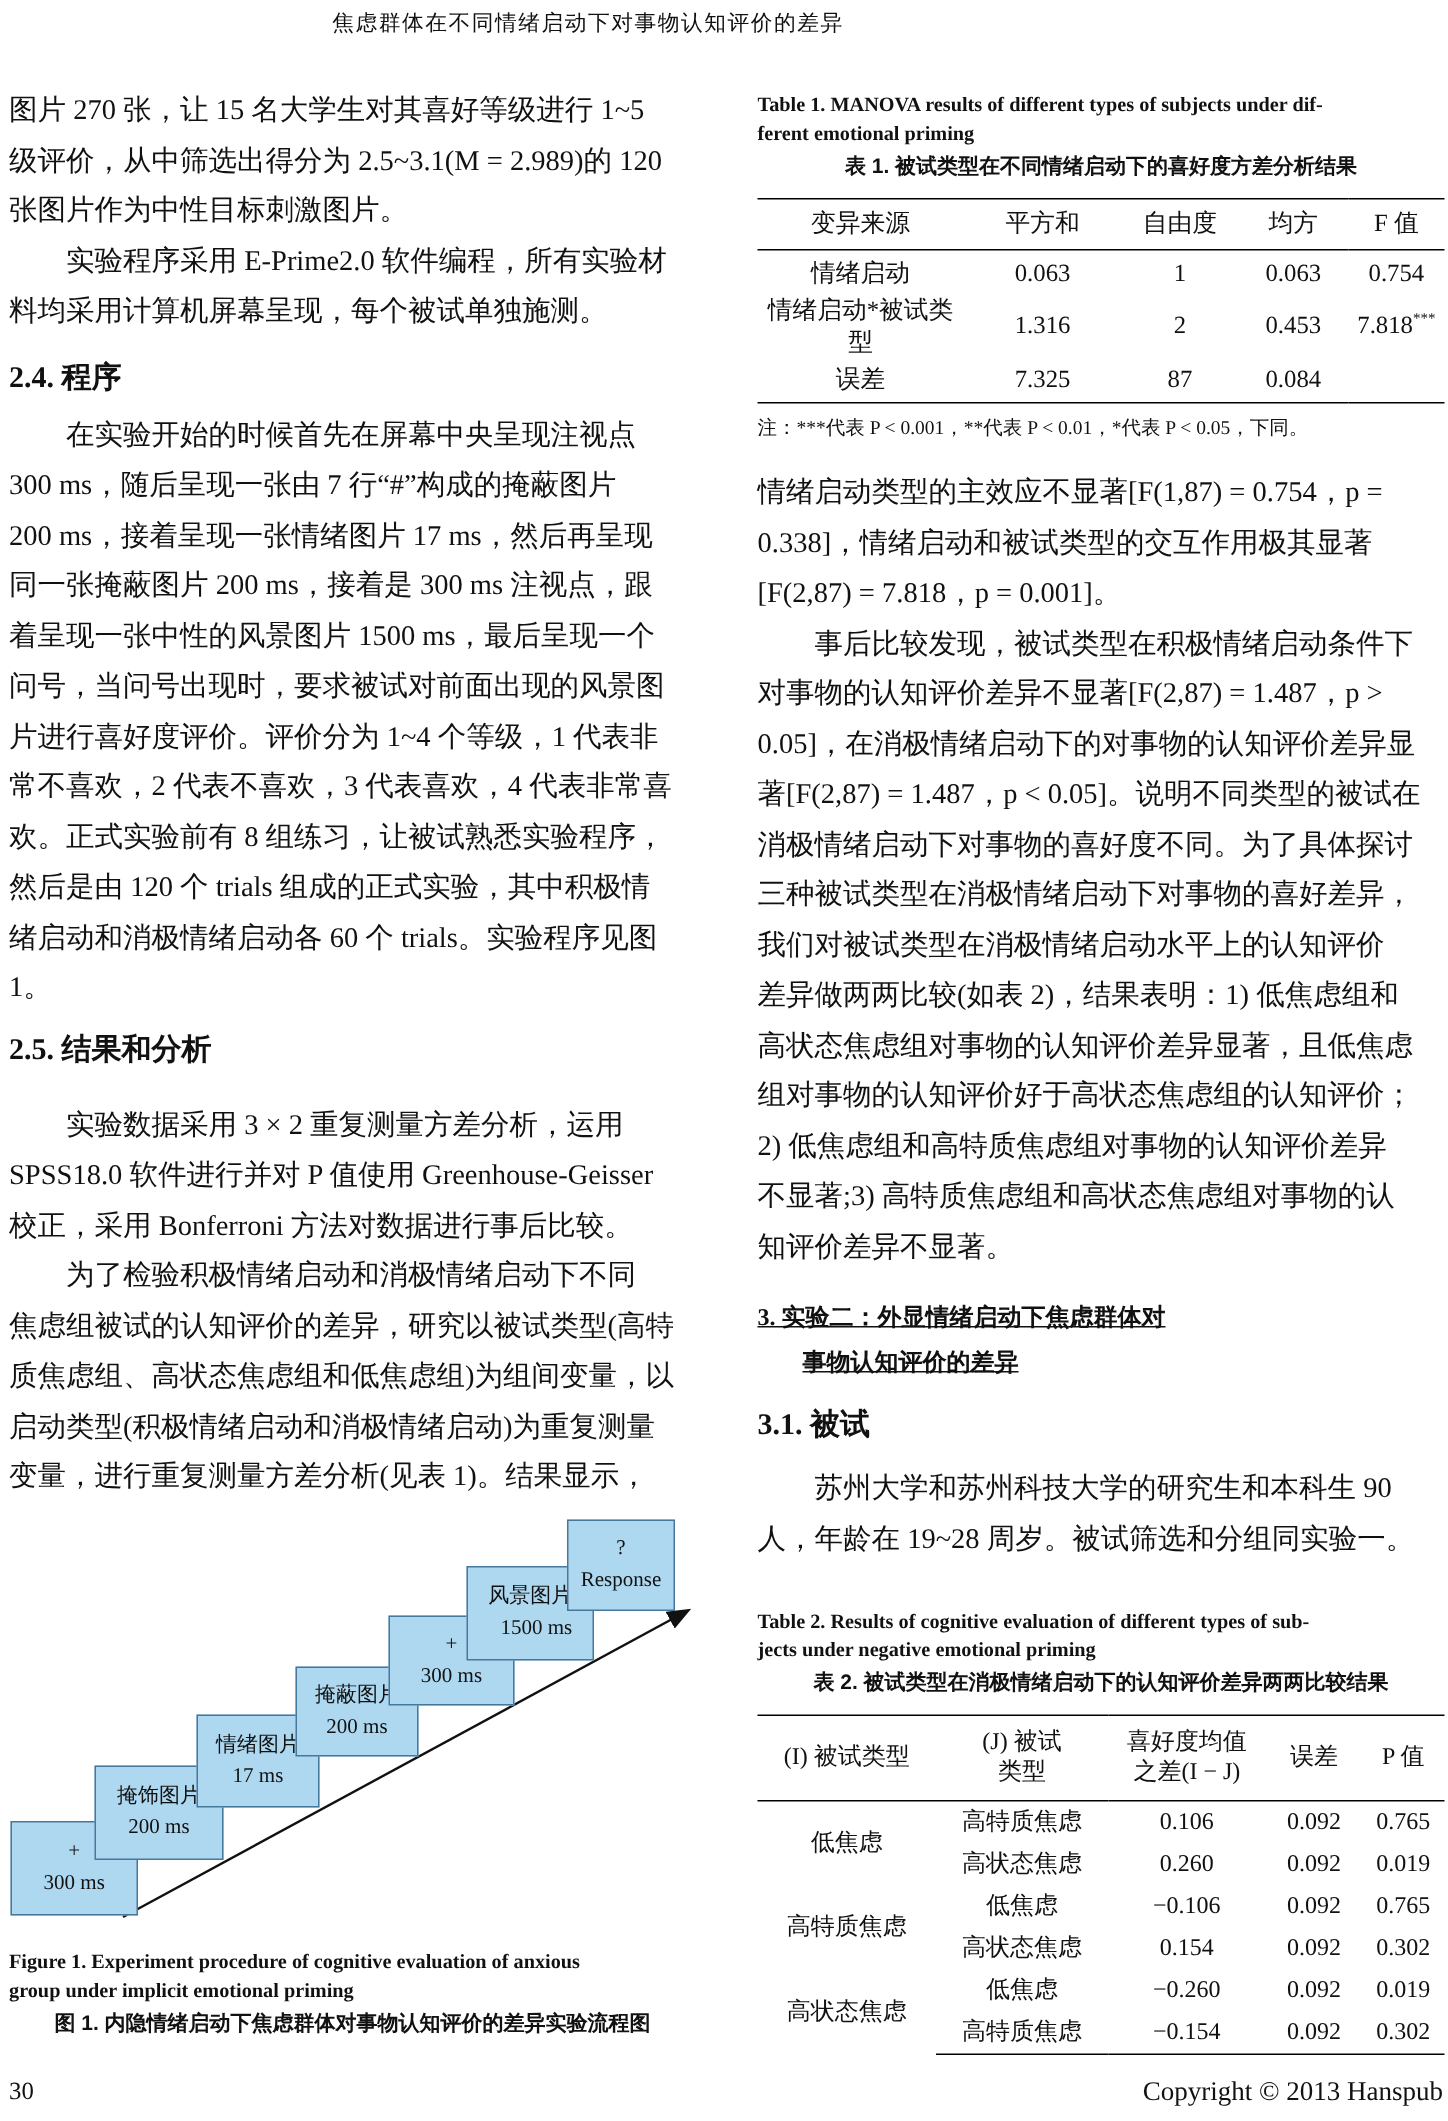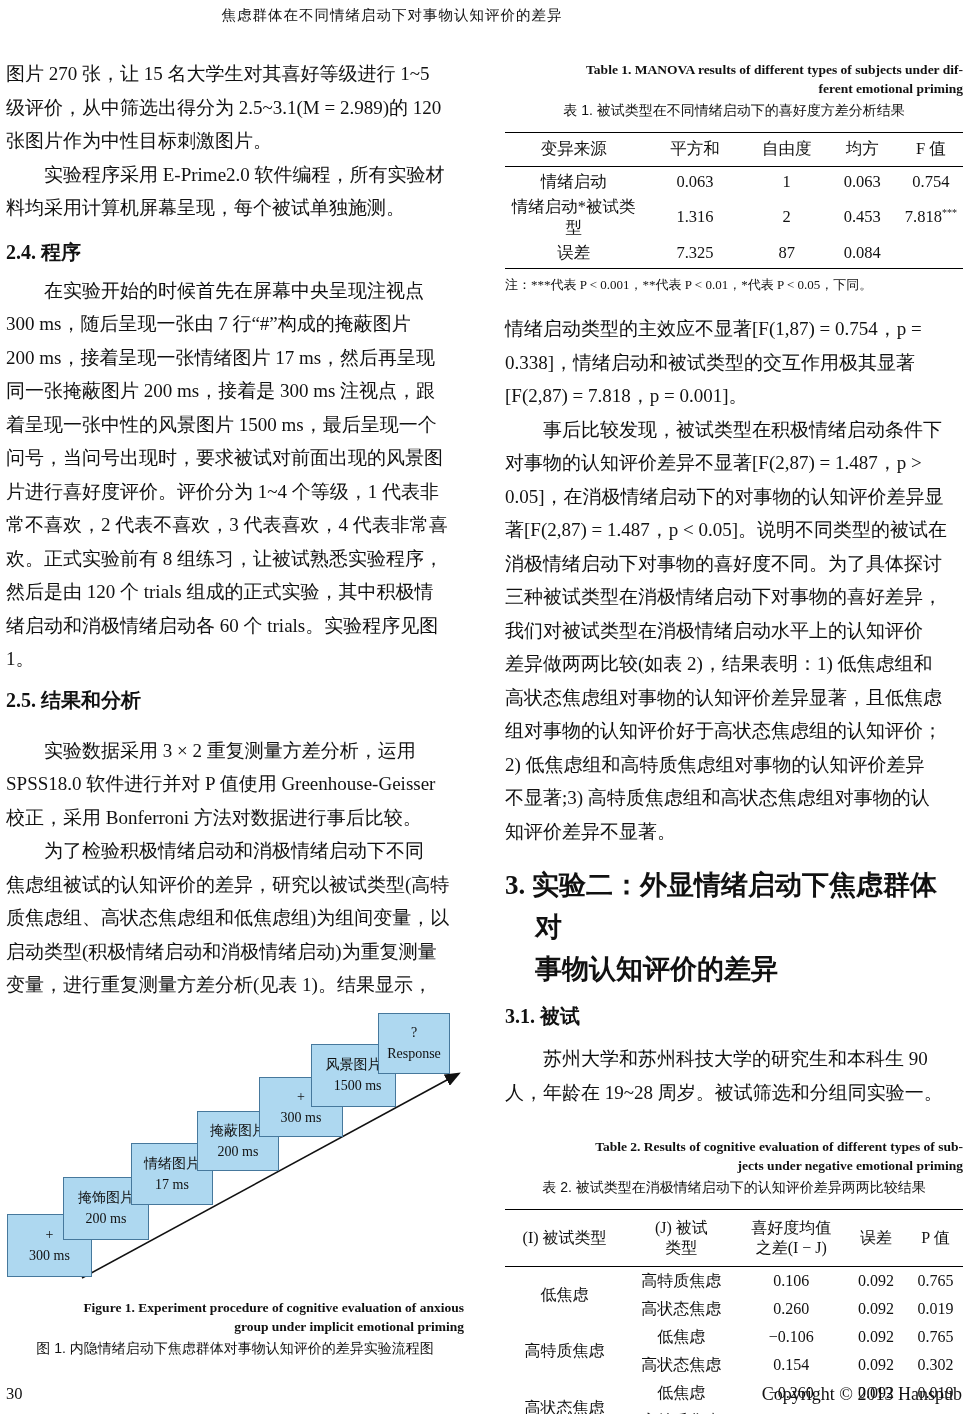--- a/index.html
+++ b/index.html
@@ -18,47 +18,47 @@
   .body-text{
     font-size:19px;line-height:33.5px;white-space:pre-line;margin:0;
     text-align:justify;
   }
   .h-sub{
     font-size:20px;font-weight:bold;line-height:28px;margin:13px 0 8px 0;
     font-family:"Liberation Serif","DejaVu Serif",serif;
   }
   .h-25{margin:10px 0 20px 0;}
   .h-section{
-    font-size:27px;font-weight:bold;line-height:42px;margin:16px 0 12px 0;
-    white-space:pre-line;padding-left:30px;text-indent:-30px;
+    font-size:16px;font-weight:bold;line-height:30px;margin:16px 0 12px 0;
+    white-space:pre-line;padding-left:30px;text-indent:-30px;text-decoration:underline;
   }
   .h-31{margin:12px 0 12px 0;}
   
   .figure-wrap{position:relative;width:458px;height:282px;margin-top:8px;}
   .fig-box{
     position:absolute;box-sizing:border-box;
     background:var(--figure-box-fill,#aed8f0);
     border:1.5px solid var(--figure-box-border,#46789c);
     display:flex;align-items:center;justify-content:center;text-align:center;
     font-size:14px;line-height:1.5;white-space:pre-line;
   }
   .fig-box.b1{left:1px;top:204px;width:85px;height:63px;z-index:1;}
   .fig-box.b2{left:57px;top:167px;width:86px;height:63px;z-index:2;}
   .fig-box.b3{left:125px;top:133px;width:82px;height:62px;z-index:3;}
   .fig-box.b4{left:191px;top:101px;width:82px;height:60px;z-index:4;}
   .fig-box.b5{left:253px;top:67px;width:84px;height:60px;z-index:5;}
   .fig-box.b6{left:305px;top:34px;width:85px;height:63px;z-index:6;text-align:right;}
   .fig-box.b7{left:372px;top:3px;width:72px;height:61px;z-index:7;}
   .fig-arrow{position:absolute;left:0;top:0;z-index:0;}
   .caption-en{
-    font-size:13.5px;font-weight:bold;line-height:19px;text-align:right;
+    font-size:13.5px;font-weight:bold;line-height:19px;text-align:left;
     white-space:pre-line;margin-top:6px;
   }
   .caption-zh{
-    font-size:14px;font-weight:normal;line-height:20px;text-align:center;
+    font-size:14px;font-weight:bold;line-height:20px;text-align:center;
     font-family:"Liberation Sans","DejaVu Sans",sans-serif;margin-top:2px;
   }
   .cap-top{margin-top:3px;}
   .cap-t2{margin-top:28px;}
   
   table{border-collapse:collapse;width:100%;table-layout:fixed;}
   .tbl{margin-top:12px;}
   .tbl th,.tbl td{
     font-weight:normal;text-align:center;vertical-align:middle;padding:0;
     font-size:16.5px;white-space:pre-line;line-height:1.25;

